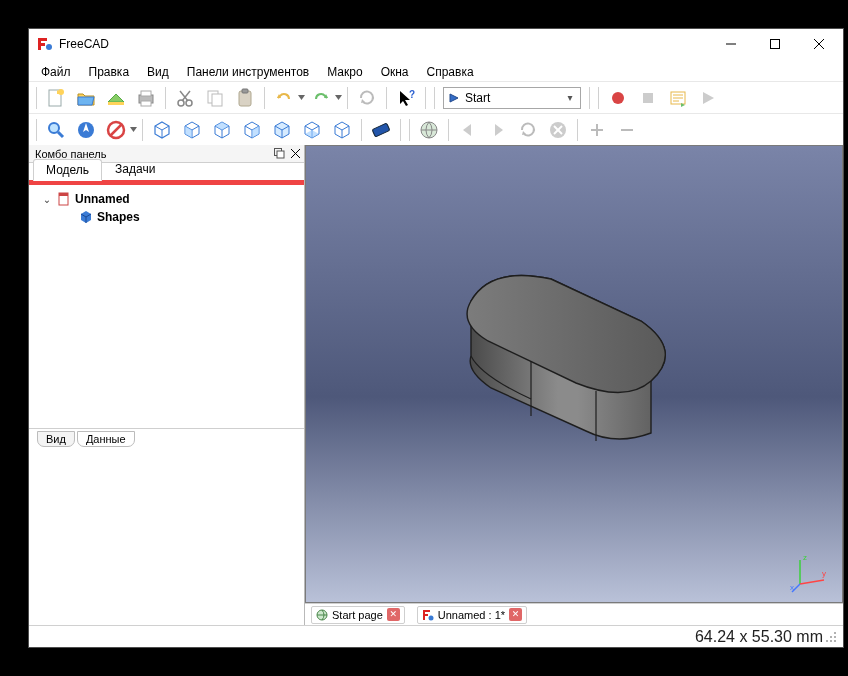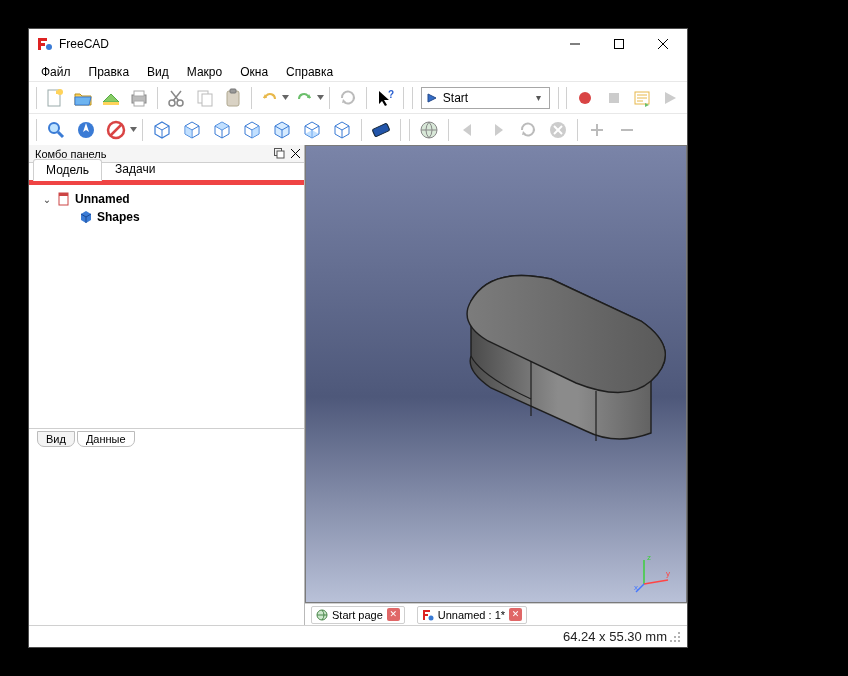--- a/index.html
+++ b/index.html
@@ -1,17 +1,17 @@
 <!DOCTYPE html>
 <html><head>
 <meta charset="utf-8">
 <style>
   * { box-sizing: border-box; margin: 0; padding: 0; }
   body { font-family: "Segoe UI", Tahoma, sans-serif; font-size: 12px; background: #000; width: 848px; height: 676px; overflow: hidden; position: relative; }
-  .window { position: absolute; left: 28px; top: 28px; width: 660px; height: 620px; background: #fff; border: 1px solid #4e4e4e; display: flex; flex-direction: column; }
+  .window { position: absolute; left: 28px; top: 28px; width: 816px; height: 620px; background: #fff; border: 1px solid #4e4e4e; display: flex; flex-direction: column; }
   .titlebar { height: 30px; display: flex; align-items: center; padding: 0 2px 0 8px; }
   .titlebar .logo { width: 16px; height: 16px; margin-right: 6px; }
   .titlebar .title { flex: 1; font-size: 12px; color: #000; }
   .winbtn { width: 44px; height: 28px; display: flex; align-items: center; justify-content: center; }
   .winbtn svg { width: 10px; height: 10px; }
   .menubar { height: 22px; display: flex; align-items: flex-end; padding: 0 4px; gap: 2px; }
   .menubar .mitem { padding: 2px 8px; color: #000; font-size: 12px; }
   .toolbars { display: flex; flex-direction: column; }
   .toolbar-row { height: 32px; display: flex; align-items: center; padding: 0 4px; gap: 2px; border-top: 1px solid #e8e8e8; }
   .tbtn { width: 28px; height: 28px; display: flex; align-items: center; justify-content: center; border: 1px solid transparent; border-radius: 2px; }
@@ -47,21 +47,21 @@
   .pcell{ padding:2px 6px; font-size:12px;}
   .prop-tabs { height:20px; display:flex; align-items:center; padding-left:8px; gap:2px;}
   .prop-tab { font-size:11px; padding:1px 8px; border:1px solid #bcbcbc; border-top-left-radius:0; border-top-right-radius:0; border-bottom-left-radius:7px; border-bottom-right-radius:7px; background:#f4f4f4;}
   .prop-tab.active{ background:#fff; }
   .viewport-col { flex:1; display:flex; flex-direction:column;}
   .viewport { flex:1; position:relative; background: linear-gradient(#7a84a8 0%, #4e587a 55%, #b9c1d8 100%); border:1px solid #7a7a7a;}
   .axis { position:absolute; right:8px; bottom:8px; width:44px; height:44px;}
   .doc-tabs { height:22px; display:flex; align-items:center; padding-left:6px; gap:12px; border-top:1px solid #cfcfcf;}
   .doc-tab { display:flex; align-items:center; gap:4px; height:18px; padding:0 4px; border:1px solid #cfcfcf; border-radius:2px; font-size:11px; background:#fff;}
   .doc-tab .close-x { width:13px;height:13px;background:#e06767;color:#fff;border-radius:2px;display:flex;align-items:center;justify-content:center;font-size:9px;line-height:1;}
-  .statusbar { height:22px; border-top:1px solid #d0d0d0; display:flex; align-items:center; justify-content:flex-end; padding:0 20px; font-size:13px; color:#222;}
+  .statusbar { height:22px; border-top:1px solid #d0d0d0; display:flex; align-items:center; justify-content:flex-end; padding:0 20px; font-size:16px; color:#222;}
   .statusbar .grip { position:absolute; right:6px; bottom:4px; width:12px;height:12px;}
   .shape-svg{position:absolute; left:130px; top:95px; width:260px; height:200px;}
 </style>
 </head>
 <body>
 
 <div class="window">
 
   <div class="titlebar">
     <svg class="logo" viewBox="0 0 16 16">
@@ -86,20 +86,21 @@
           <line x1="0" y1="0" x2="10" y2="10" stroke="#000"></line>
           <line x1="10" y1="0" x2="0" y2="10" stroke="#000"></line>
         </svg>
       </div>
   </div>
 
   <div class="menubar">
     <div class="mitem">Файл</div>
     <div class="mitem">Правка</div>
     <div class="mitem">Вид</div>
+    <div class="mitem">Панели инструментов</div>
     <div class="mitem">Макро</div>
     <div class="mitem">Окна</div>
     <div class="mitem">Справка</div>
   </div>
 
   <div class="toolbars">
 
     <div class="toolbar-row">
       <div class="tsep"></div>
       <div class="tbtn">

